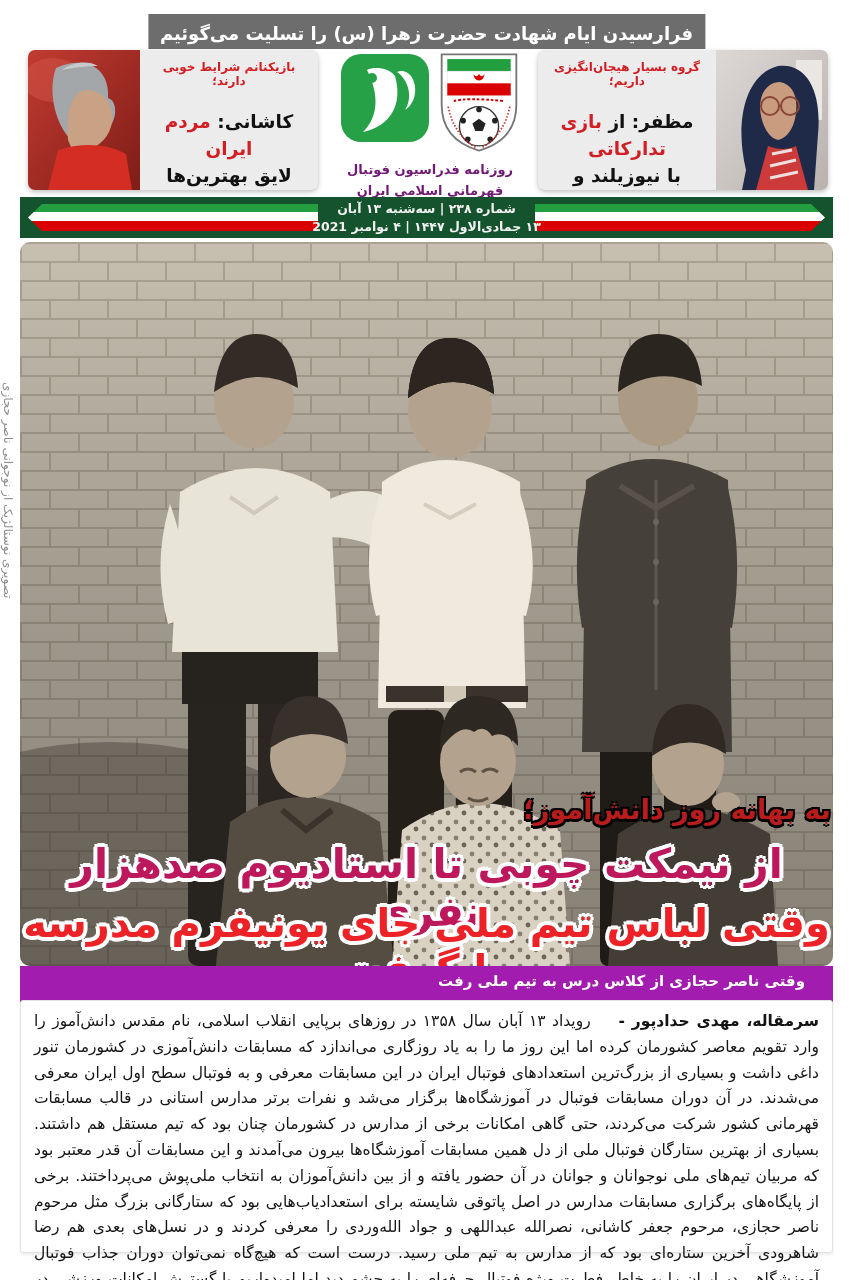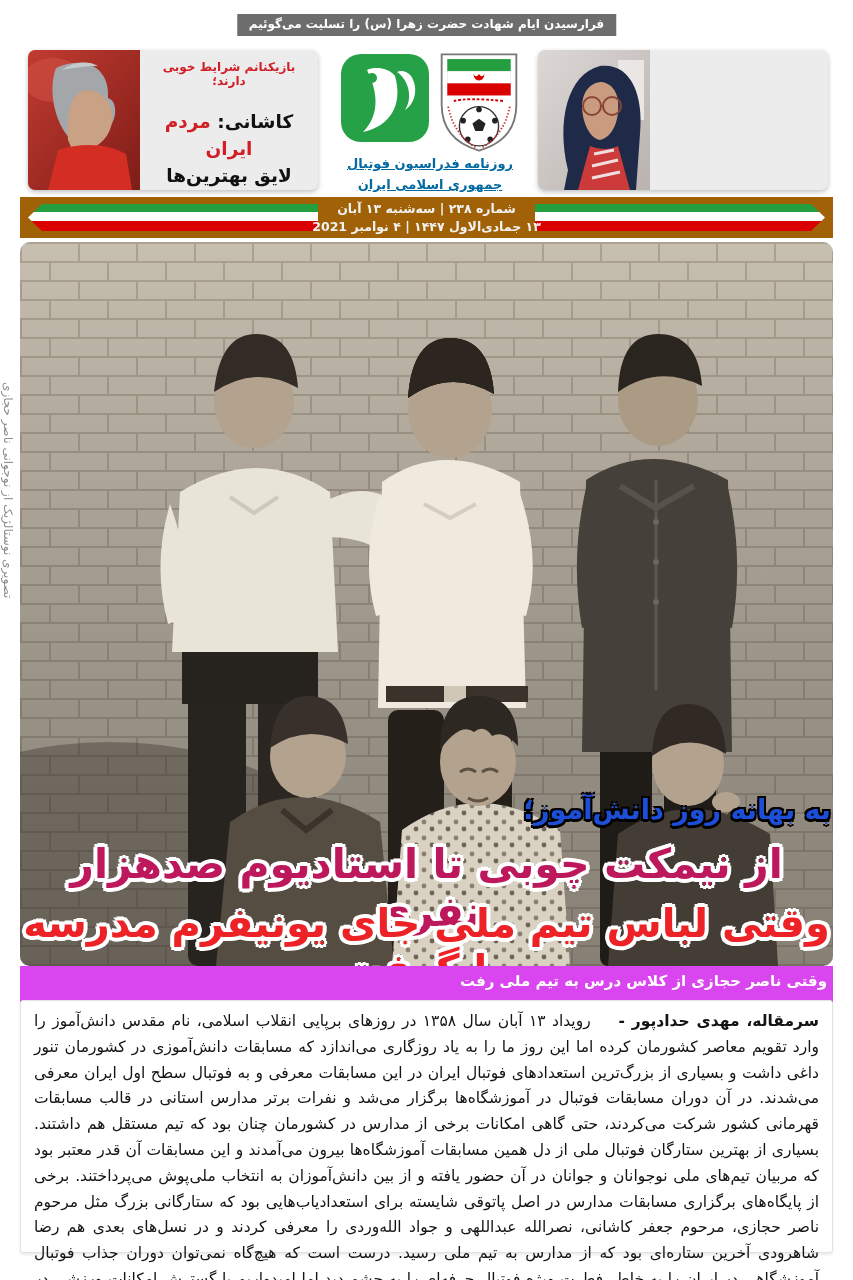--- a/index.html
+++ b/index.html
@@ -2,43 +2,43 @@
 <html lang="fa"><head>
 <meta charset="utf-8">
 <style>
   * { margin:0; padding:0; box-sizing:border-box; }
   html,body { width:853px; height:1280px; background:#ffffff;
     font-family:"DejaVu Sans","Liberation Sans",sans-serif; }
   .page { position:relative; width:853px; height:1280px; overflow:hidden; background:#fff; }
 
   
   .top-banner { position:absolute; top:14px; left:50%; transform:translateX(-50%);
-    background:#6d6d6d; color:#fff; font-size:12px; font-weight:bold;
-    padding:3px 12px 5px; white-space:nowrap; direction:rtl; }
+    background:#6d6d6d; color:#fff; font-size:18px; font-weight:bold;
+    padding:9px 12px 5px; white-space:nowrap; direction:rtl; }
 
   
   .hcard { position:absolute; top:50px; width:290px; height:140px; background:#ececec;
     border-radius:7px; box-shadow:0 2px 5px rgba(0,0,0,.25); overflow:hidden; display:flex; }
   .hcard.left { left:28px; }
   .hcard.right { left:538px; }
   .hcard .photo { width:112px; height:140px; flex:0 0 auto; }
   .hcard .txt { flex:1; direction:rtl; text-align:center; padding:10px 6px 8px; }
   .kicker-red { color:#d21f26; font-size:12px; font-weight:bold; margin-bottom:21px; }
   .hhead { color:#111; font-size:18.5px; font-weight:800; line-height:1.45; }
   .hl-red { color:#d21f26; }
 
   
   .masthead { position:absolute; top:50px; left:330px; width:200px; height:150px; text-align:center; }
   .logo-row { display:flex; justify-content:center; align-items:flex-start; gap:6px; }
-  .paper-title { color:#0369a1; font-size:13px; font-weight:bold;
-    line-height:1.6; direction:rtl;text-decoration:underline; }
+  .paper-title { margin-top:6px; color:#701a75; font-size:13px; font-weight:bold;
+    line-height:1.6; direction:rtl; }
 
   
   .date-bar { position:absolute; top:197px; left:20px; width:813px; height:41px;
-    background:#a16207; }
+    background:#14532d; }
   .ribbon { position:absolute; top:7px; width:290px; height:27px; }
   .ribbon .st { position:absolute; left:0; width:100%; height:8px; }
   .ribbon .g { top:0; background:#239f40; }
   .ribbon .w { top:8px; background:#ffffff; height:9px; }
   .ribbon .r { top:17px; background:#da0000; height:10px; }
   .ribbon.l { left:8px; clip-path:polygon(14px 0,100% 0,100% 100%,14px 100%,0 50%); }
   .ribbon.r2 { right:8px; clip-path:polygon(0 0,calc(100% - 14px) 0,100% 50%,calc(100% - 14px) 100%,0 100%); }
   .date-txt { position:absolute; left:0; top:0; width:100%; height:100%; color:#f2f2f2;
     font-size:12.5px; font-weight:bold; display:flex; flex-direction:column;
     justify-content:center; gap:3px; text-align:center; direction:rtl; }
@@ -46,33 +46,33 @@
   
   .main-photo { position:absolute; top:242px; left:20px; width:813px; height:724px;
     border-radius:10px; overflow:hidden; }
   .main-photo svg { display:block; width:100%; height:100%; }
 
   .v-caption { position:absolute; top:268px; left:1px; height:330px; color:#8d8d8d;
     font-size:12px; writing-mode:vertical-rl; direction:rtl; letter-spacing:1px; }
 
   
   .story-kicker { position:absolute; top:794px; right:22px; direction:rtl;
-    color:#1d4ed8; font-size:27px; font-weight:800;
+    color:#b91c1c; font-size:27px; font-weight:800;
     text-shadow:-2px -2px 0 #000,2px -2px 0 #000,-2px 2px 0 #000,2px 2px 0 #000,0 3px 0 #000; }
   .story-line { position:absolute; left:20px; width:813px; text-align:center; direction:rtl;
     font-weight:800; }
   .story-green { top:840px; font-size:41px; color:#be185d;
     text-shadow:-3px -3px 0 #fff,3px -3px 0 #fff,-3px 3px 0 #fff,3px 3px 0 #fff,0 4px 0 #fff,0 -4px 0 #fff,4px 0 0 #fff,-4px 0 0 #fff; }
   .story-red { top:900px; font-size:40px; color:#ec2227;
     text-shadow:-3px -3px 0 #fff,3px -3px 0 #fff,-3px 3px 0 #fff,3px 3px 0 #fff,0 4px 0 #fff,0 -4px 0 #fff,4px 0 0 #fff,-4px 0 0 #fff; }
 
   
   .subhead-bar { position:absolute; top:966px; left:20px; width:813px; height:47px;
-    background:#d946ef; color:#fff; font-size:15px; font-weight:bold;
-    line-height:31px; padding:0 6px; direction:rtl; text-align:right; }
+    background:#a21caf; color:#fff; font-size:15px; font-weight:bold;
+    line-height:31px; padding:0 28px; direction:rtl; text-align:right; }
 
   
   .article { position:absolute; top:1000px; left:20px; width:813px; height:253px;
     background:#fff; border:1px solid #e2e2e2; border-radius:3px;
     box-shadow:0 2px 3px rgba(0,0,0,.08);
     padding:8px 13px; direction:rtl; text-align:justify; color:#141414;
     font-size:15.5px; line-height:25.8px; }
   .article b { font-weight:800;margin-left:21px; }
 </style>
 </head>
@@ -130,25 +130,34 @@
           <circle cx="62" cy="75" r="3" fill="#222"></circle>
         <circle cx="57" cy="95" r="3" fill="#222"></circle>
           <circle cx="33" cy="95" r="3" fill="#222"></circle>
         <circle cx="28" cy="75" r="3" fill="#222"></circle>
         <path d="M12,60 q6,30 30,44" stroke="#c33" stroke-width="2" fill="none" stroke-dasharray="1.5 2"></path>
         <path d="M78,60 q-6,30 -30,44" stroke="#c33" stroke-width="2" fill="none" stroke-dasharray="1.5 2"></path>
       </svg>
     </div>
     <div class="paper-title">
       <span>روزنامه فدراسیون فوتبال</span><br>
-      <span>جمهوری اسلامی ایران</span>
+      <span>قهرمانی اسلامی ایران</span>
     </div>
   </div>
 
   <div class="hcard right">
+    <div class="txt">
+      <div class="kicker-red">گروه بسیار هیجان‌انگیزی داریم؛</div>
+      <div class="hhead">
+        <span>مظفر: از </span><span class="hl-red">بازی تدارکاتی</span><br>
+        <span>با نیوزیلند و لهستان</span><br>
+        <br>
+        
+      </div>
+    </div>
     <div class="photo">
       <svg viewBox="0 0 112 140" preserveAspectRatio="none">
         <defs>
             <linearGradient id="graybg" x1="0" y1="0" x2="1" y2="1">
           <stop offset="0" stop-color="#dcd8d6"></stop>
               <stop offset="1" stop-color="#b9b2ae"></stop>
             </linearGradient>
           </defs>
         <rect width="112" height="140" fill="url(#graybg)"></rect>
         <rect x="80" y="10" width="26" height="60" fill="#e9e6e4"></rect>

